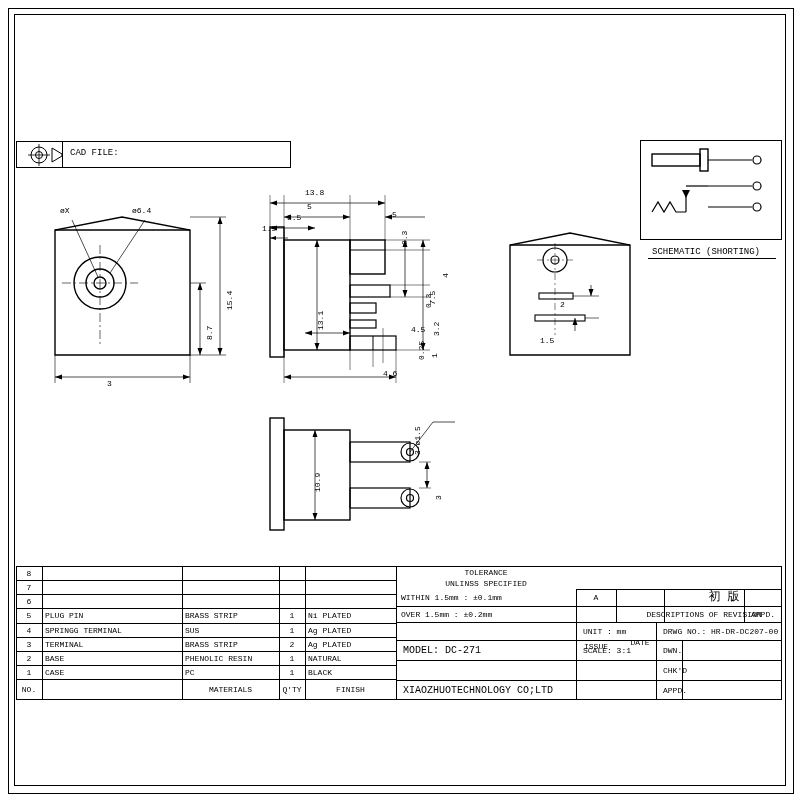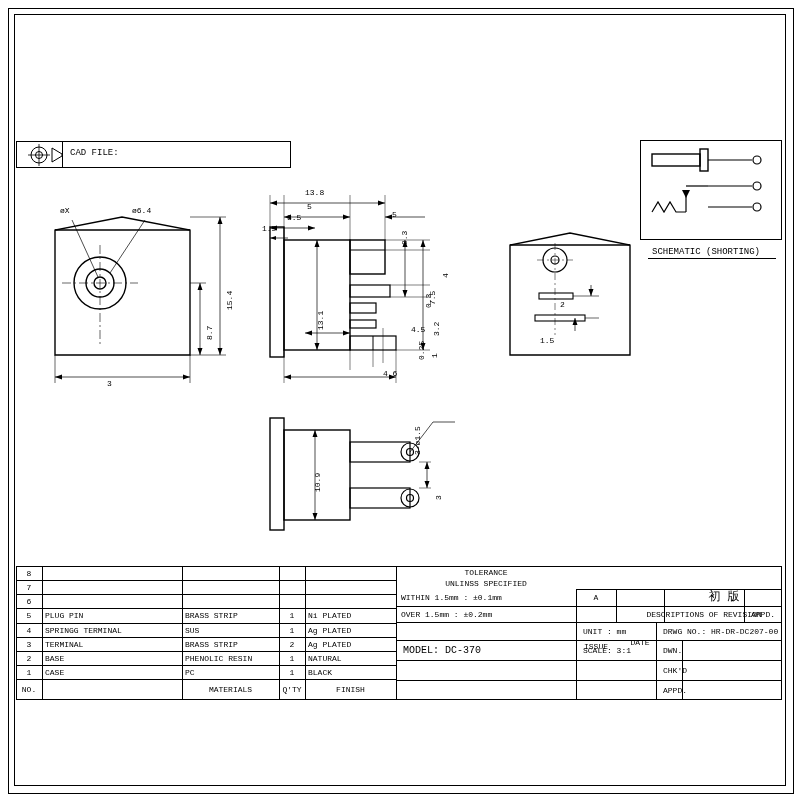--- a/index.html
+++ b/index.html
@@ -296,21 +296,22 @@
     <div class="cell" style="left:382px;top:23px;width:178px;height:16px;">WITHIN 1.5mm : ±0.1mm</div>
     <div class="cell" style="left:382px;top:40px;width:178px;height:16px;">OVER 1.5mm : ±0.2mm</div>
 
     <div class="cell cc" style="left:560px;top:40px;width:40px;height:16px;margin-top:32px;">ISSUE</div>
     <div class="cell cc" style="left:600px;top:40px;width:48px;height:16px;margin-top:28px;">DATE</div>
     <div class="cell cc" style="left:648px;top:40px;width:80px;height:16px;">DESCRIPTIONS OF REVISION</div>
     <div class="cell cc" style="left:728px;top:40px;width:38px;height:16px;">APPD.</div>
     <div class="cell cc" style="left:560px;top:23px;width:40px;height:17px;">A</div>
     <div class="cell cc" style="left:648px;top:20px;width:120px;height:20px;font-size:12px;">初  版</div>
 
-    <div class="cell" style="left:384px;top:74px;width:176px;height:20px;font-size:10px;">MODEL:  DC-370</div>
+    <div class="cell" style="left:384px;top:74px;width:176px;height:20px;font-size:10px;">MODEL:  DC-271</div>
+    <div class="cell" style="left:384px;top:114px;width:176px;height:20px;font-size:10px;">XIAOZHUOTECHNOLOGY CO;LTD</div>
     <div class="ln h" style="left:380px;top:94px;width:180px;"></div>
 
     <div class="cell" style="left:564px;top:56px;width:76px;height:18px;">UNIT :  mm</div>
     <div class="cell" style="left:564px;top:74px;width:76px;height:20px;">SCALE:  3:1</div>
     <div class="cell" style="left:644px;top:56px;width:122px;height:18px;">DRWG NO.:  HR-DR-DC207-00</div>
     <div class="cell" style="left:644px;top:74px;width:24px;height:20px;">DWN.</div>
     <div class="cell" style="left:644px;top:94px;width:24px;height:20px;">CHK'D</div>
     <div class="cell" style="left:644px;top:114px;width:24px;height:20px;">APPD.</div>
     <div class="ln h" style="left:560px;top:94px;width:80px;"></div>
   </div>

